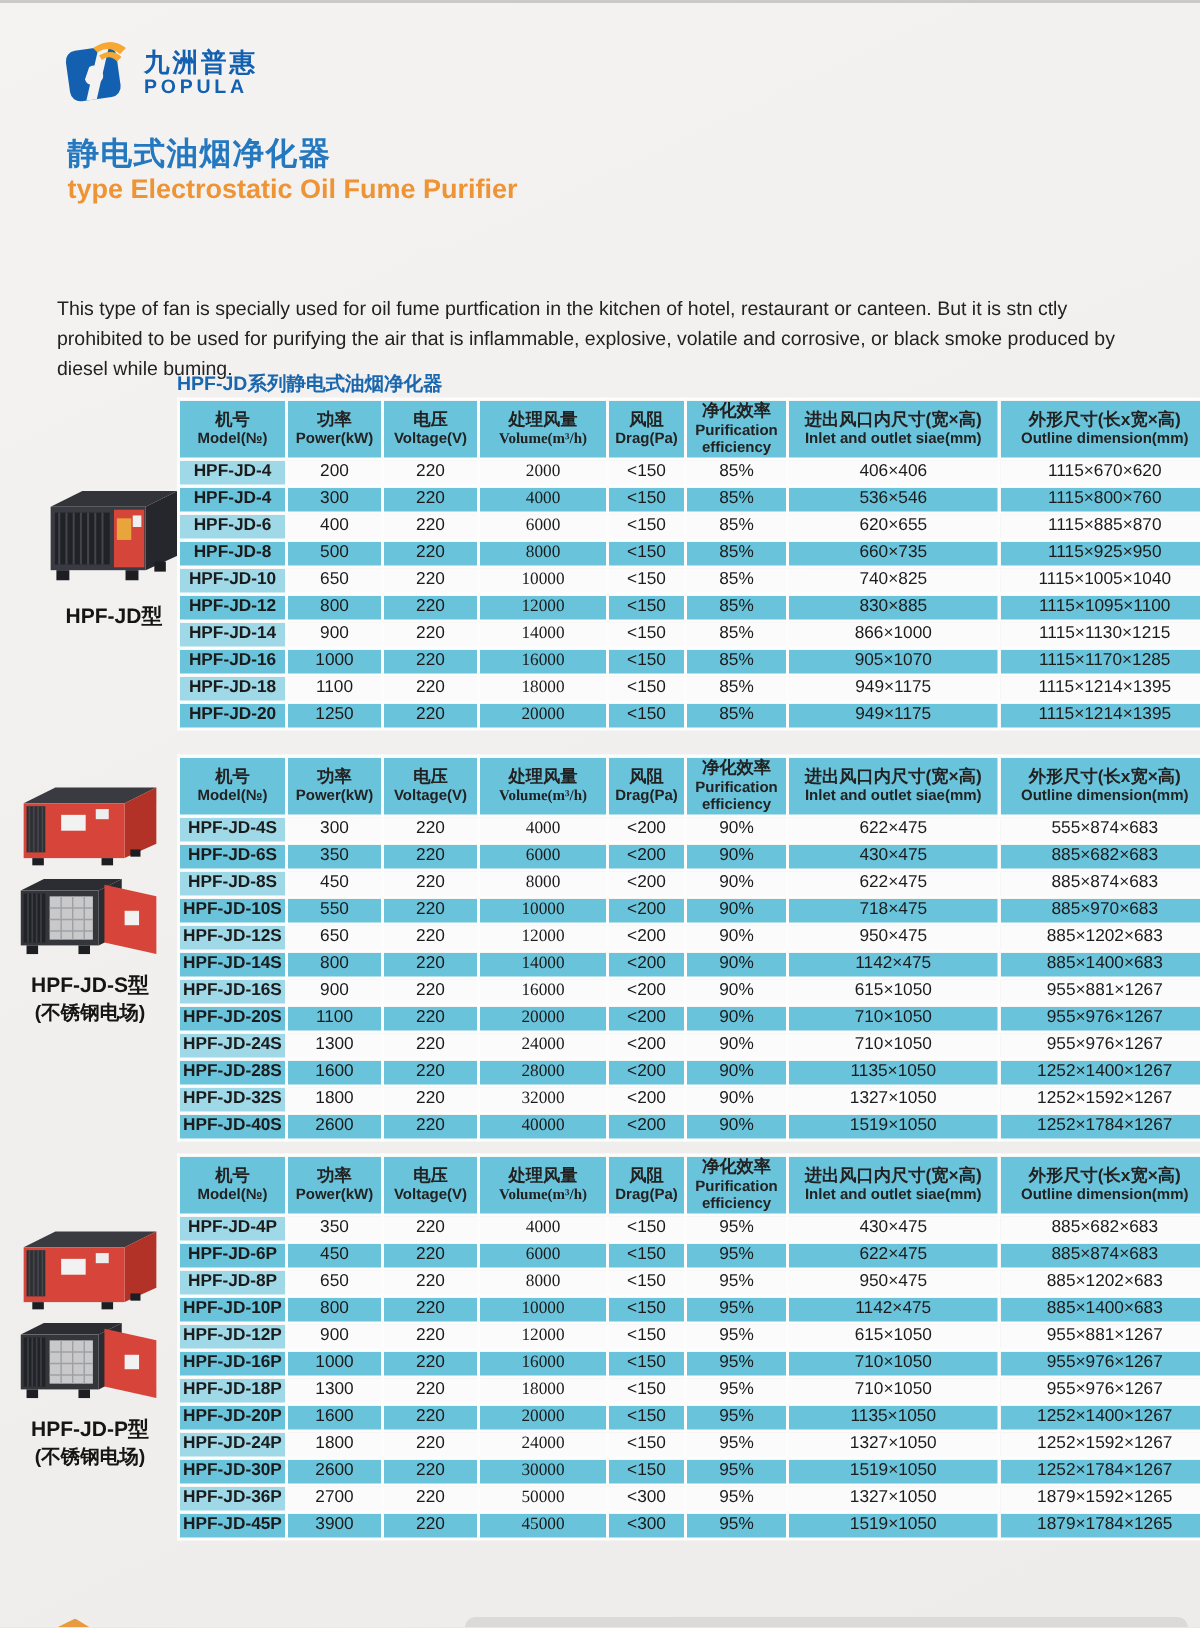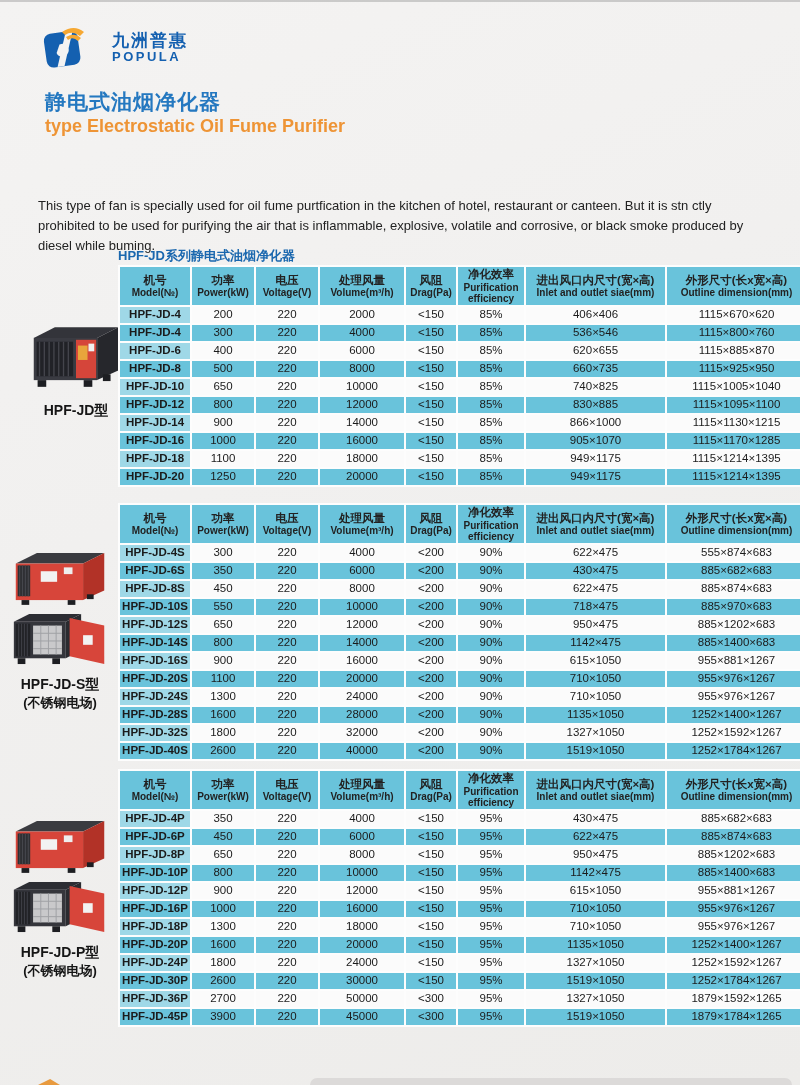--- a/index.html
+++ b/index.html
@@ -2,21 +2,21 @@
 <html><head>
 <meta charset="utf-8">
 <style>
   html,body{margin:0;padding:0;}
   body{font-family:"Liberation Sans","DejaVu Sans",sans-serif;background:#e8e7e6;}
   .page{position:relative;width:800px;height:1085px;margin:0 auto;overflow:hidden;
         background:linear-gradient(155deg,#f4f3f2 0%,#f1f0ef 40%,#edecea 100%);}
   .top-line{position:absolute;top:0;left:0;right:0;height:2px;background:#9a9a9a;opacity:.45;}
 
   
-  .logo{position:absolute;left:40px;top:22px;display:flex;align-items:center;gap:24px;}
+  .logo{position:absolute;left:40px;top:22px;display:flex;align-items:center;gap:8px;}
   .logo-text{display:flex;flex-direction:column;line-height:1.05;}
   .logo-cn{font-size:17px;font-weight:bold;color:#1460b0;letter-spacing:2px;}
   .logo-en{font-size:13px;font-weight:bold;color:#1460b0;letter-spacing:2.5px;}
 
   
   .title-cn{position:absolute;left:45px;top:88px;font-size:21px;font-weight:bold;color:#2478c0;letter-spacing:1px;}
   .title-en{position:absolute;left:45px;top:116px;font-size:18px;font-weight:bold;color:#ee9435;}
 
   
   .para-cn{position:absolute;left:42px;top:148px;width:722px;font-size:13px;line-height:1.6;color:#2b2b2b;
@@ -37,30 +37,30 @@
   .th-en{font-size:10px;font-weight:600;color:#222;line-height:1.1;}
   .spec-table td{height:16px;font-size:11.5px;color:#1b1b1b;line-height:1;}
   .row-white td{background:#fbfbfb;}
   .row-blue td{background:#69c3db;}
   .row-white td.model-cell{background:#9fd8e7;}
   .row-blue td.model-cell{background:#69c3db;}
   td.model-cell{font-weight:600;}
   .spec-table th:nth-child(1),.spec-table td:nth-child(1){width:70px;}
   .spec-table th:nth-child(2),.spec-table td:nth-child(2){width:62px;}
   .spec-table th:nth-child(3),.spec-table td:nth-child(3){width:62px;}
-  .spec-table th:nth-child(4),.spec-table td:nth-child(4){width:84px;}
+  .spec-table th:nth-child(4),.spec-table td:nth-child(4){width:84px;font-family:Liberation Serif, serif;}
   .spec-table th:nth-child(5),.spec-table td:nth-child(5){width:50px;}
   .spec-table th:nth-child(6),.spec-table td:nth-child(6){width:66px;}
   .spec-table th:nth-child(7),.spec-table td:nth-child(7){width:139px;}
   .spec-table th:nth-child(8),.spec-table td:nth-child(8){width:139px;}
 
   
   .product{position:absolute;width:108px;text-align:center;}
   .product1{left:22px;top:320px;}
-  .product2{left:6px;top:548px;}
+  .product2{left:6px;top:520px;}
   .product3{left:6px;top:816px;}
   .product svg{display:block;margin:0 auto 2px auto;}
   .product-label{font-size:14px;font-weight:bold;color:#151515;margin-top:4px;}
   .product-sublabel{font-size:13px;font-weight:bold;color:#151515;}
 
   
   .bottom-band{position:absolute;left:310px;right:8px;bottom:0;height:7px;background:#dcdad9;
                border-radius:8px 8px 0 0;}
   .bottom-orange{position:absolute;left:38px;bottom:0;width:22px;height:6px;background:#e89a3e;
                  clip-path:polygon(0 100%,100% 100%,55% 0);}

